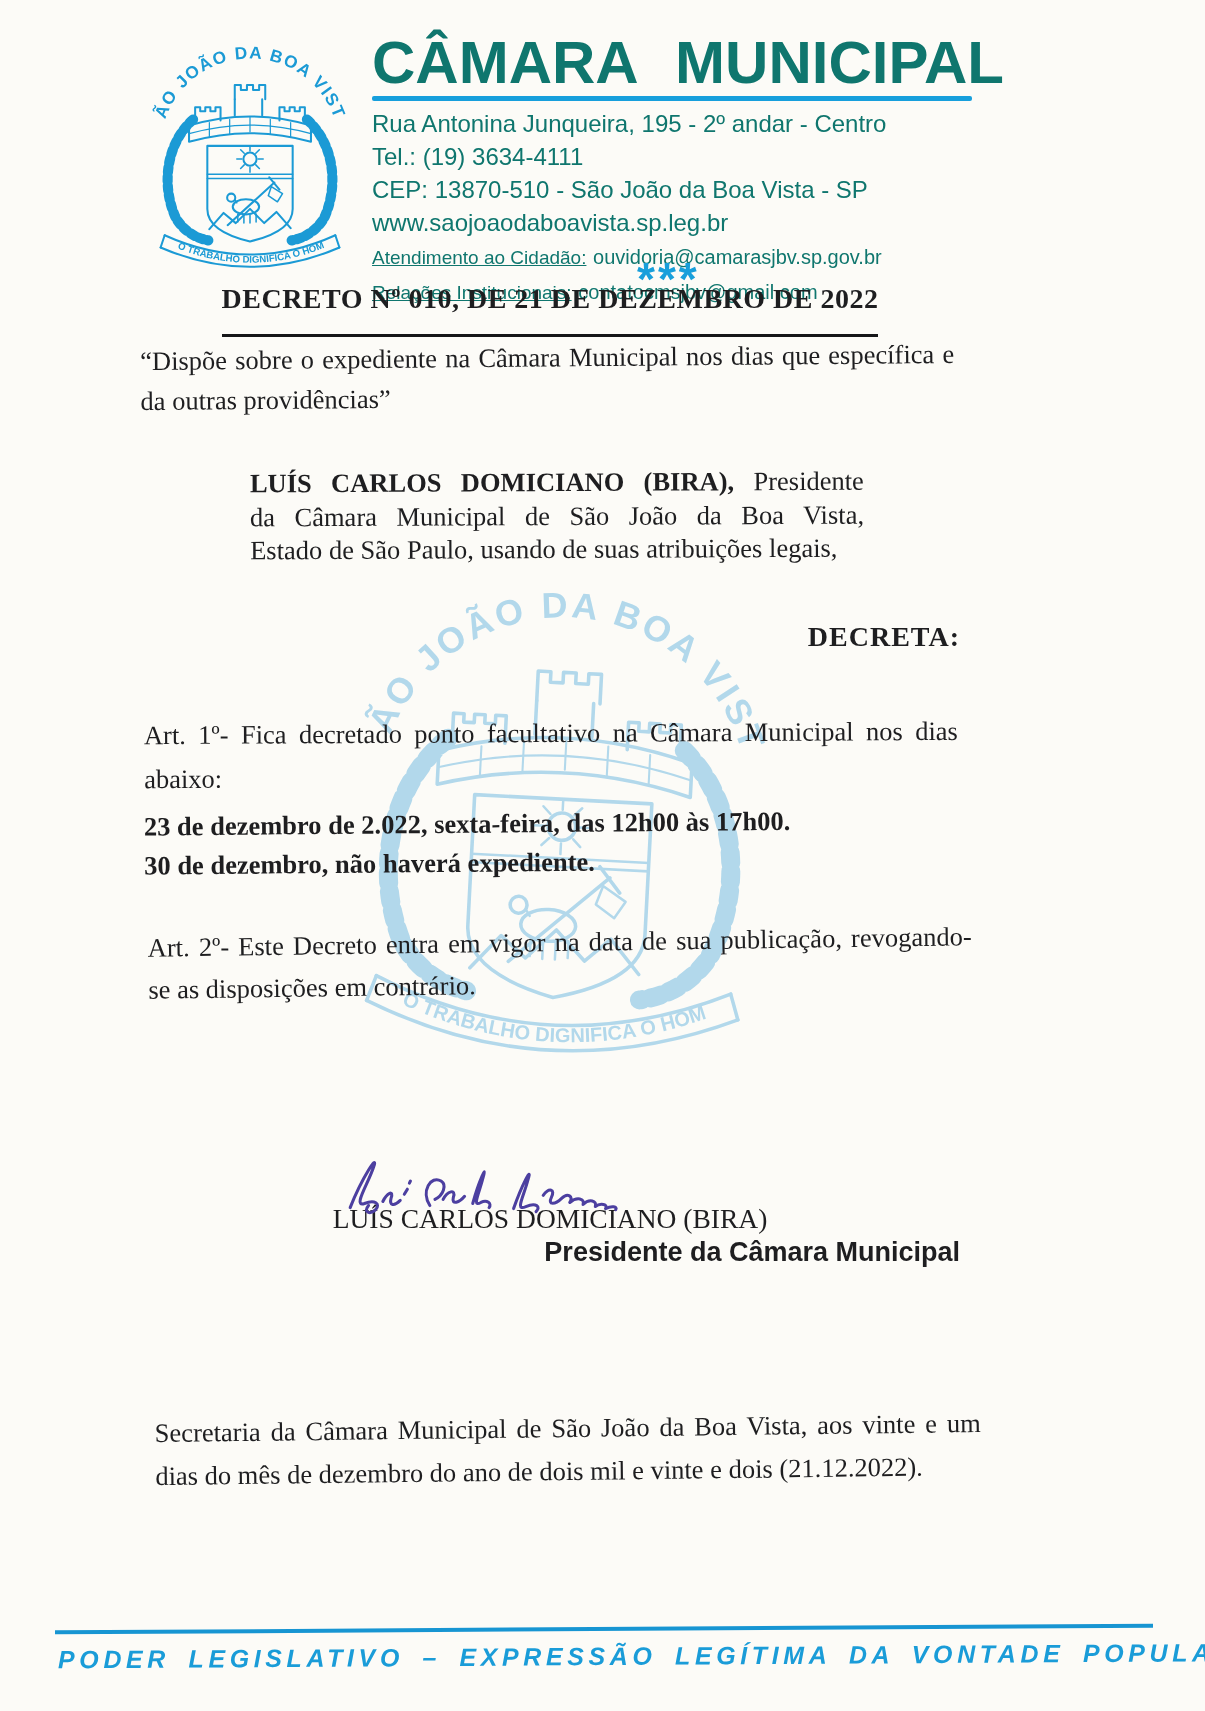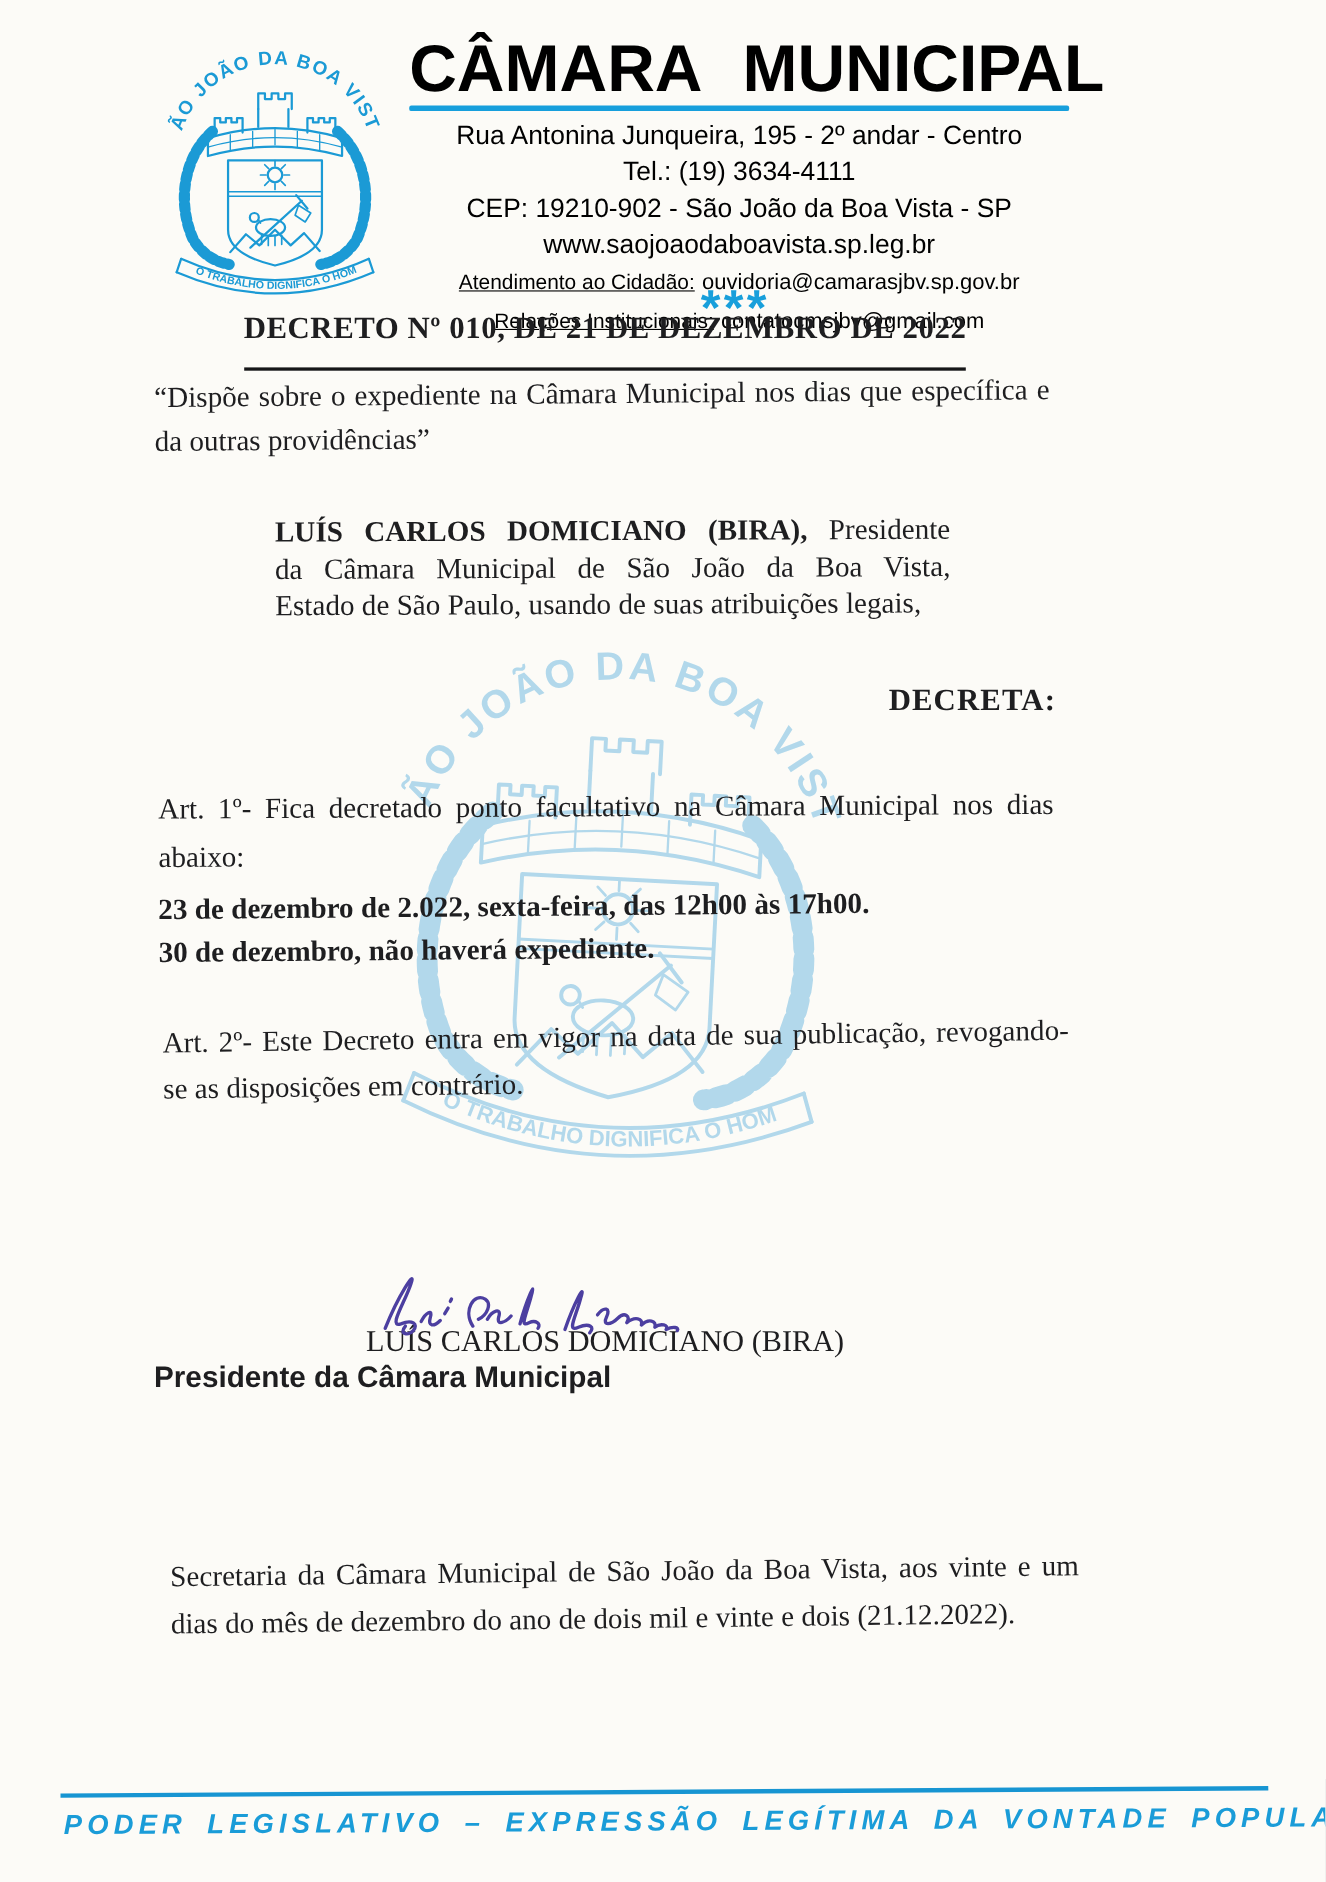--- a/index.html
+++ b/index.html
@@ -8,22 +8,22 @@
     width:1205px;height:1711px;
     margin:0 auto;
     background:#fcfbf7;
     overflow:hidden;
     font-family:"Liberation Serif", serif;
     color:#1e1e20;
   }
   
   .crest{position:absolute;left:138px;top:26px;width:224px;height:254px;color:#1b9ad5;}
   .crest svg,.wm svg,.sig svg{display:block;width:100%;height:100%;}
-  .hdr{position:absolute;left:372px;top:34px;width:600px;text-align:center;
-       font-family:"Liberation Sans", sans-serif;color:#000000;}
+  .hdr{position:absolute;left:372px;top:34px;width:600px;
+       font-family:"Liberation Sans", sans-serif;color:#0f766e;}
   .org{font-size:60px;font-weight:bold;letter-spacing:0px;word-spacing:22px;line-height:58px;white-space:nowrap;}
   .org-rule{height:5px;background:#179fdc;margin-top:4px;border-radius:2px;}
   .hline{font-size:24px;line-height:31px;margin-top:2px;white-space:nowrap;}
   .hline.first{margin-top:7px;}
   .hlabel{font-size:19px;text-decoration:underline;}
   .hmail{font-size:20px;}
   
   .stars{position:absolute;left:637px;top:252px;font-family:"Liberation Sans",sans-serif;
          font-weight:bold;font-size:46px;letter-spacing:3px;color:#189fdb;z-index:4;}
   .title{position:absolute;left:140px;top:283px;width:820px;text-align:center;z-index:3;}
@@ -33,21 +33,21 @@
   .blk{position:absolute;font-size:26.5px;z-index:3;}
   .j{text-align:justify;text-align-last:justify;}
   .quote{left:140px;top:341px;width:814px;line-height:40px;transform:rotate(-.5deg);transform-origin:left top;}
   .preamble{left:250px;top:466px;width:614px;line-height:33.5px;transform:rotate(-.25deg);}
   .decreta{left:140px;top:621px;width:820px;text-align:right;font-weight:bold;font-size:28px;letter-spacing:1px;}
   .art1{left:144px;top:711px;width:814px;line-height:44px;transform:rotate(-.3deg);}
   .sched{left:144px;top:804px;width:814px;line-height:39px;font-weight:bold;transform:rotate(-.5deg);}
   .art2{left:148px;top:921px;width:824px;line-height:42px;transform:rotate(-.8deg);}
   .closing{left:155px;top:1407px;width:826px;line-height:43px;transform:rotate(-.7deg);}
   .signer-name{left:140px;top:1203px;width:820px;text-align:center;font-weight:normal;font-size:27.5px;}
-  .signer-title{left:140px;top:1237px;width:820px;text-align:left;font-weight:bold;font-size:27px;
+  .signer-title{left:140px;top:1237px;width:820px;text-align:right;font-weight:bold;font-size:27px;
                 font-family:"Liberation Sans",sans-serif;}
   
   .wm{position:absolute;left:330px;top:550px;width:465px;height:528px;color:#abd5ea;
       transform:rotate(3deg);z-index:1;opacity:.9;}
   
   .sig{position:absolute;left:342px;top:1142px;width:286px;height:76px;color:#4c3fa0;z-index:4;}
   
   .foot-rule{position:absolute;left:55px;top:1627px;width:1098px;height:4px;background:#1795d2;
              transform:rotate(-.35deg);}
   .foot{position:absolute;left:58px;top:1642px;width:1096px;
@@ -103,21 +103,21 @@
         <textPath href="#arcB-h" startOffset="50%" text-anchor="middle">SÓ O TRABALHO DIGNIFICA O HOMEM</textPath>
       </text>
     </svg>
   </div>
 
   <div class="hdr">
     <div class="org">CÂMARA MUNICIPAL</div>
     <div class="org-rule"></div>
     <div class="hline first">Rua Antonina Junqueira, 195 - 2º andar - Centro</div>
     <div class="hline">Tel.: (19) 3634-4111</div>
-    <div class="hline">CEP: 19210-902 - São João da Boa Vista - SP</div>
+    <div class="hline">CEP: 13870-510 - São João da Boa Vista - SP</div>
     <div class="hline">www.saojoaodaboavista.sp.leg.br</div>
     <div class="hline"><span class="hlabel">Atendimento ao Cidadão:</span> <span class="hmail">ouvidoria@camarasjbv.sp.gov.br</span></div>
     <div class="hline"><span class="hlabel">Relações Institucionais:</span> <span class="hmail">contatocmsjbv@gmail.com</span></div>
   </div>
 
   <div class="wm">
     <svg viewBox="0 0 220 250" fill="none" stroke="currentColor" stroke-width="1.7" stroke-linecap="round" stroke-linejoin="round">
       <defs>
         <path id="arcT-w" d="M 28 88 A 88 88 0 0 1 192 88"></path>
         <path id="arcB-w" d="M 34 217 Q 110 249 186 217"></path>

